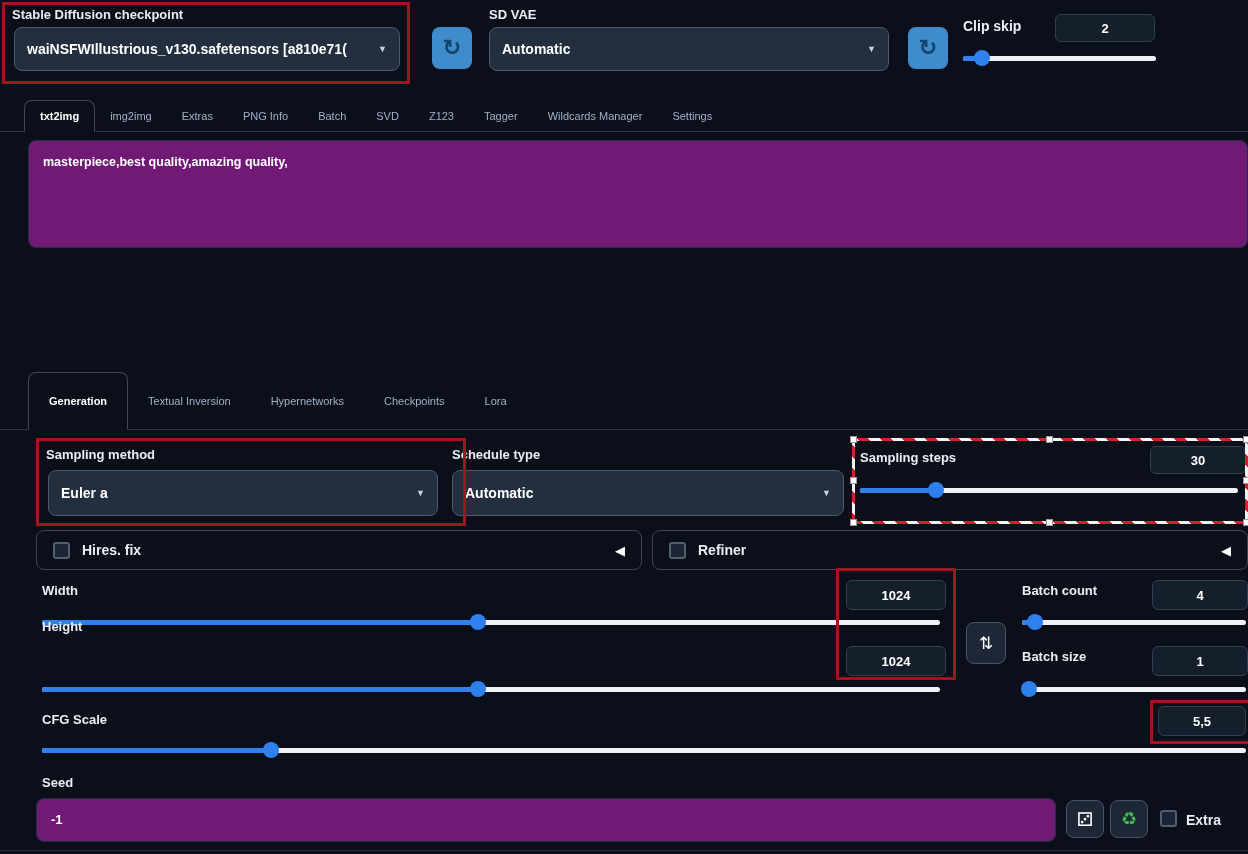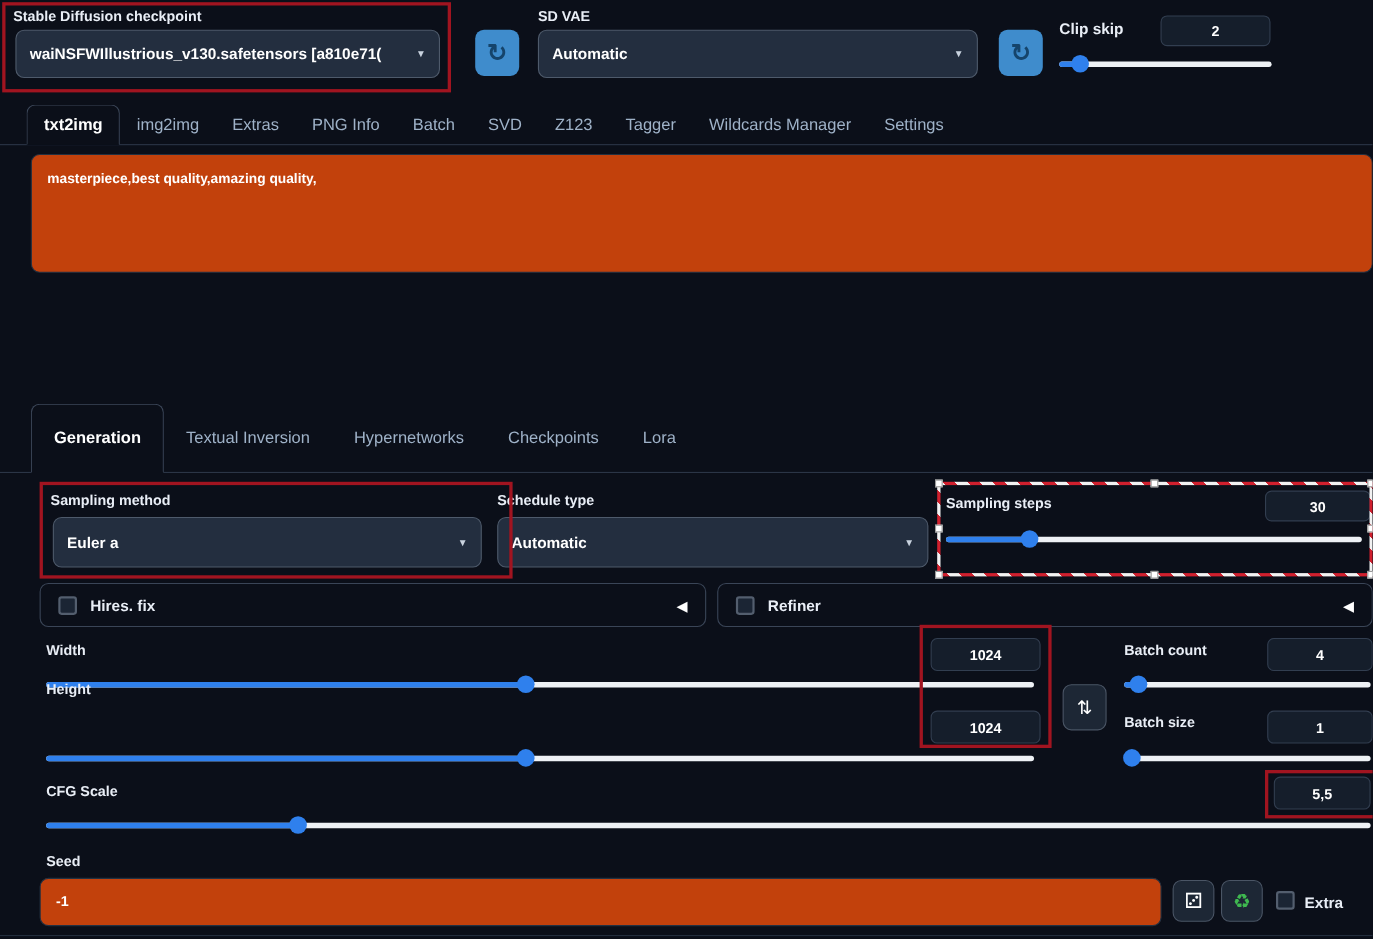--- a/index.html
+++ b/index.html
@@ -11,35 +11,35 @@
             background:#232e3f;border:1px solid #4e5a6b;border-radius:8px;padding:0 12px;
             font-size:14px;font-weight:700;color:#fff;box-sizing:border-box;cursor:pointer;}
   .dropdown .dd-text{overflow:hidden;white-space:nowrap;}
   .caret{font-size:9px;color:#c9d3df;flex:0 0 auto;}
   .numbox{display:flex;align-items:center;justify-content:center;background:#151e2b;
           border:1px solid #323e50;border-radius:6px;font-size:13px;font-weight:700;color:#fff;box-sizing:border-box;}
   .slider{height:17px;}
   .slider .track{position:absolute;left:0;right:0;top:6px;height:5px;border-radius:3px;background:#eef1f5;}
   .slider .fill{position:absolute;left:0;top:6px;height:5px;border-radius:3px;background:#2f80ed;}
   .slider .knob{position:absolute;top:0;width:16px;height:16px;border-radius:50%;background:#2f80ed;transform:translateX(-8px);}
-  .textbox{background:#c2410c;border:1px solid #223041;border-radius:8px;color:#fff;
+  .textbox{background:#701a75;border:1px solid #223041;border-radius:8px;color:#fff;
            font-size:12.5px;font-weight:700;padding:12px 14px;line-height:1.55;box-sizing:border-box;}
   .cursor-bar{display:inline-block;width:1.5px;height:13px;background:#fff;vertical-align:text-bottom;}
   .iconbtn{display:flex;align-items:center;justify-content:center;background:#1d2735;
            border:1px solid #4a5565;border-radius:8px;color:#fff;box-sizing:border-box;cursor:pointer;}
   .bluebtn{display:flex;align-items:center;justify-content:center;background:#3f8ccc;border:none;
            border-radius:8px;color:#15446b;font-weight:700;font-size:22px;box-sizing:border-box;cursor:pointer;}
   .checkbox{width:17px;height:17px;background:#1b2534;border:2px solid #535e6e;border-radius:3px;box-sizing:border-box;cursor:pointer;flex:0 0 auto;}
   .panel{border:1px solid #3a4557;border-radius:8px;display:flex;align-items:center;box-sizing:border-box;background:#0b0f19;}
   .annotation{border:3px solid #a11420;box-sizing:border-box;pointer-events:none;z-index:5;}
   .annotation-dashed{border:3px solid transparent;box-sizing:border-box;pointer-events:none;z-index:5;
            border-image:repeating-linear-gradient(45deg,#d1202e 0 8px,#f2f2f2 8px 16px) 3;}
   .handle{position:absolute;width:7px;height:7px;background:#fff;border:1px solid #999;box-sizing:border-box;}
   .tabbar{display:flex;align-items:flex-end;border-bottom:1px solid #2b3546;box-sizing:border-box;}
-  .tab{padding:9px 15px;font-size:15px;color:#9fb2c8;cursor:pointer;white-space:nowrap;}
+  .tab{padding:9px 15px;font-size:11px;color:#9fb2c8;cursor:pointer;white-space:nowrap;}
   .tab.active{color:#fff;font-weight:700;border:1px solid #3c4759;border-bottom:1px solid #0b0f19;
               border-radius:8px 8px 0 0;margin-bottom:-1px;background:#0b0f19;}
   .subtab{padding:22px 20px;}
   .divider{background:#232e3d;}
 </style>
 </head>
 <body>
 
 <div id="app">
 

